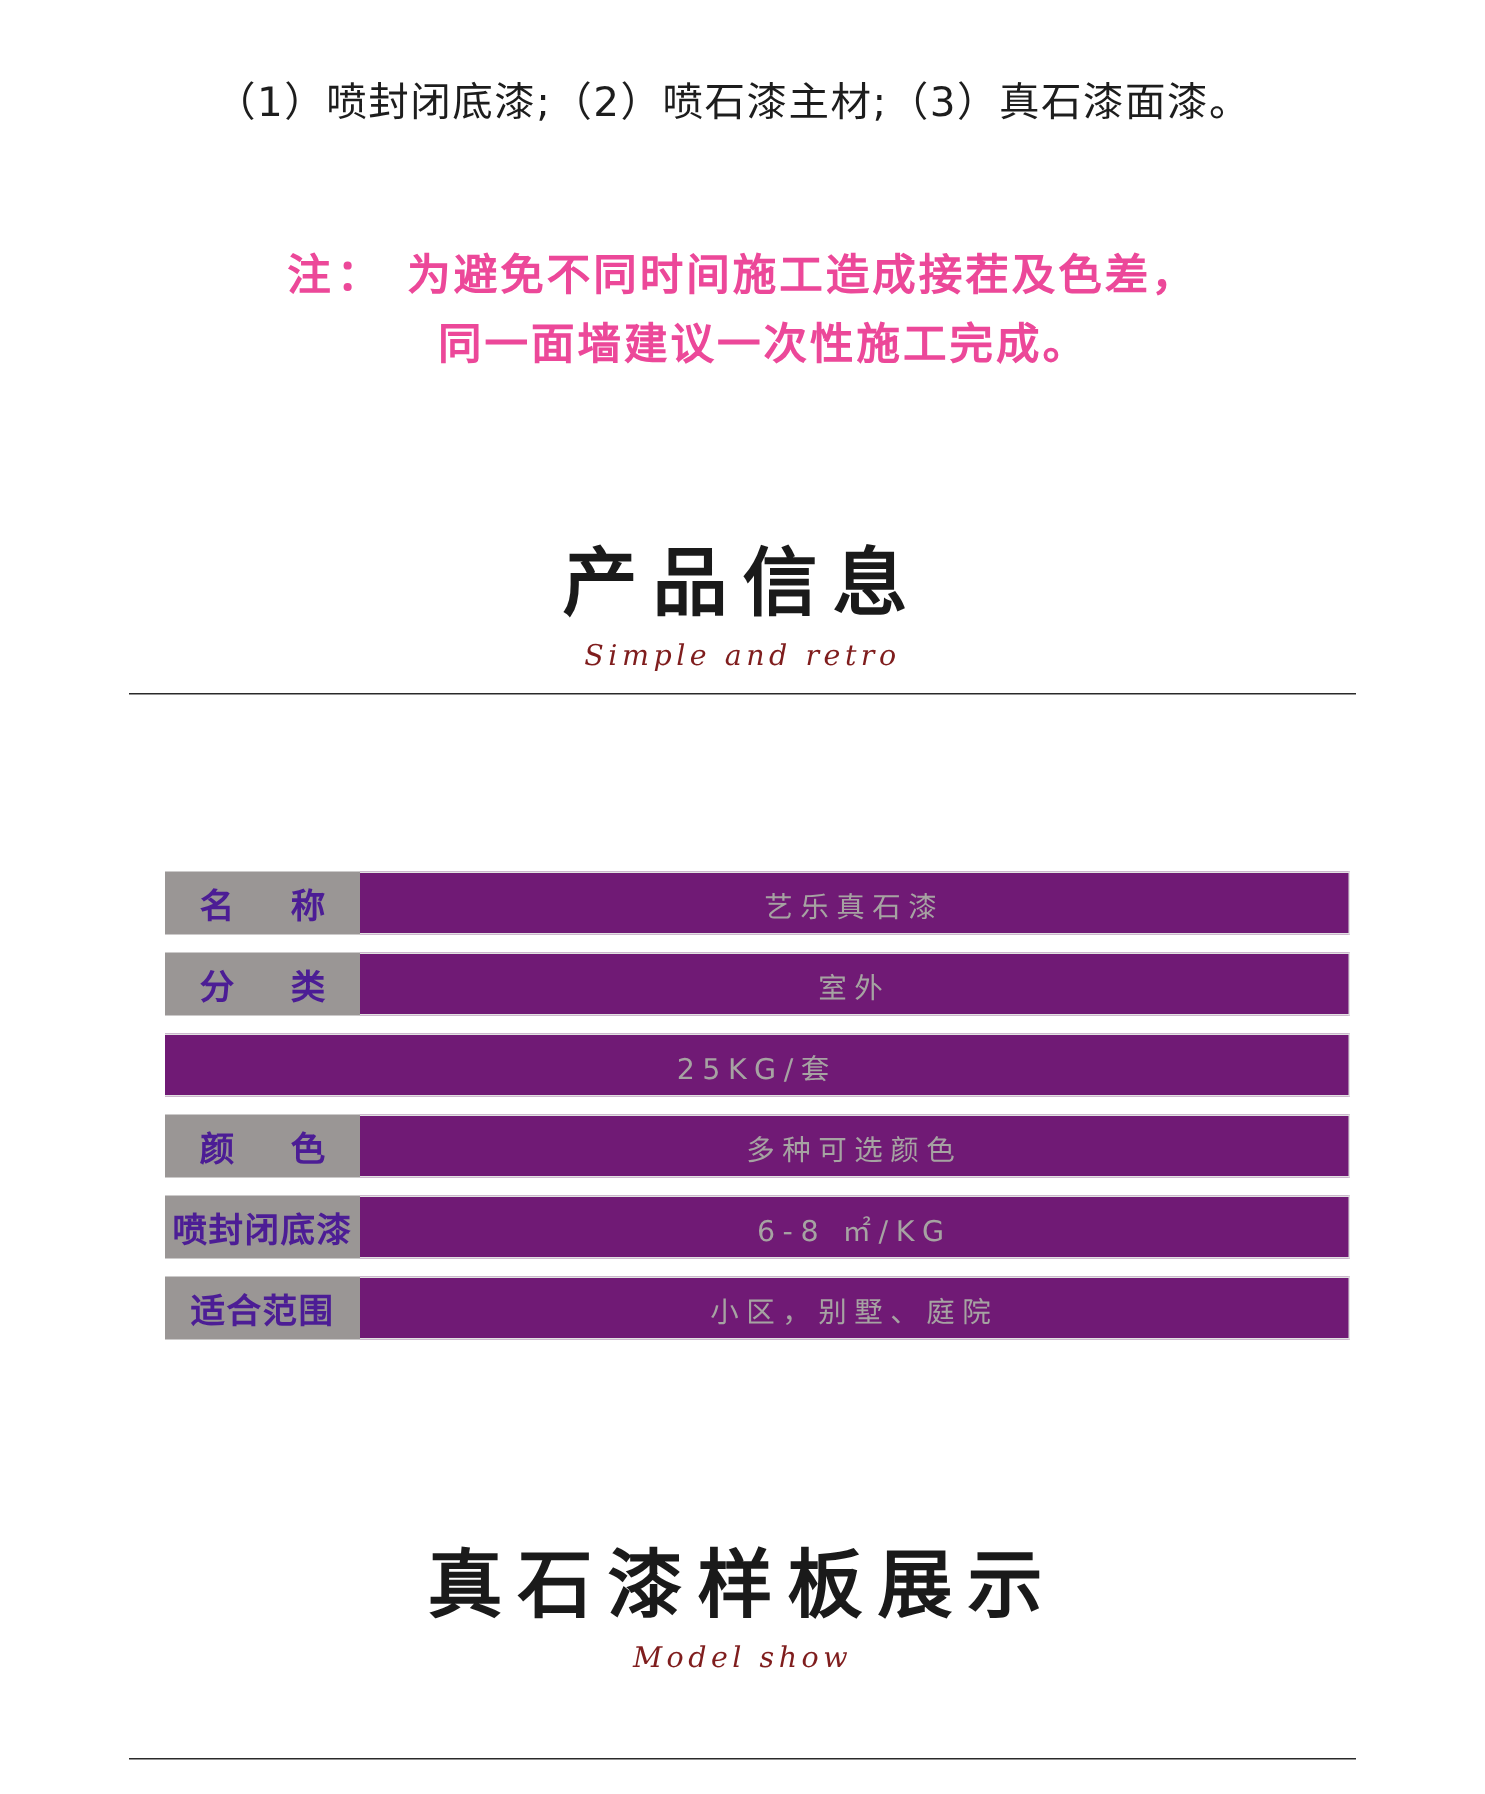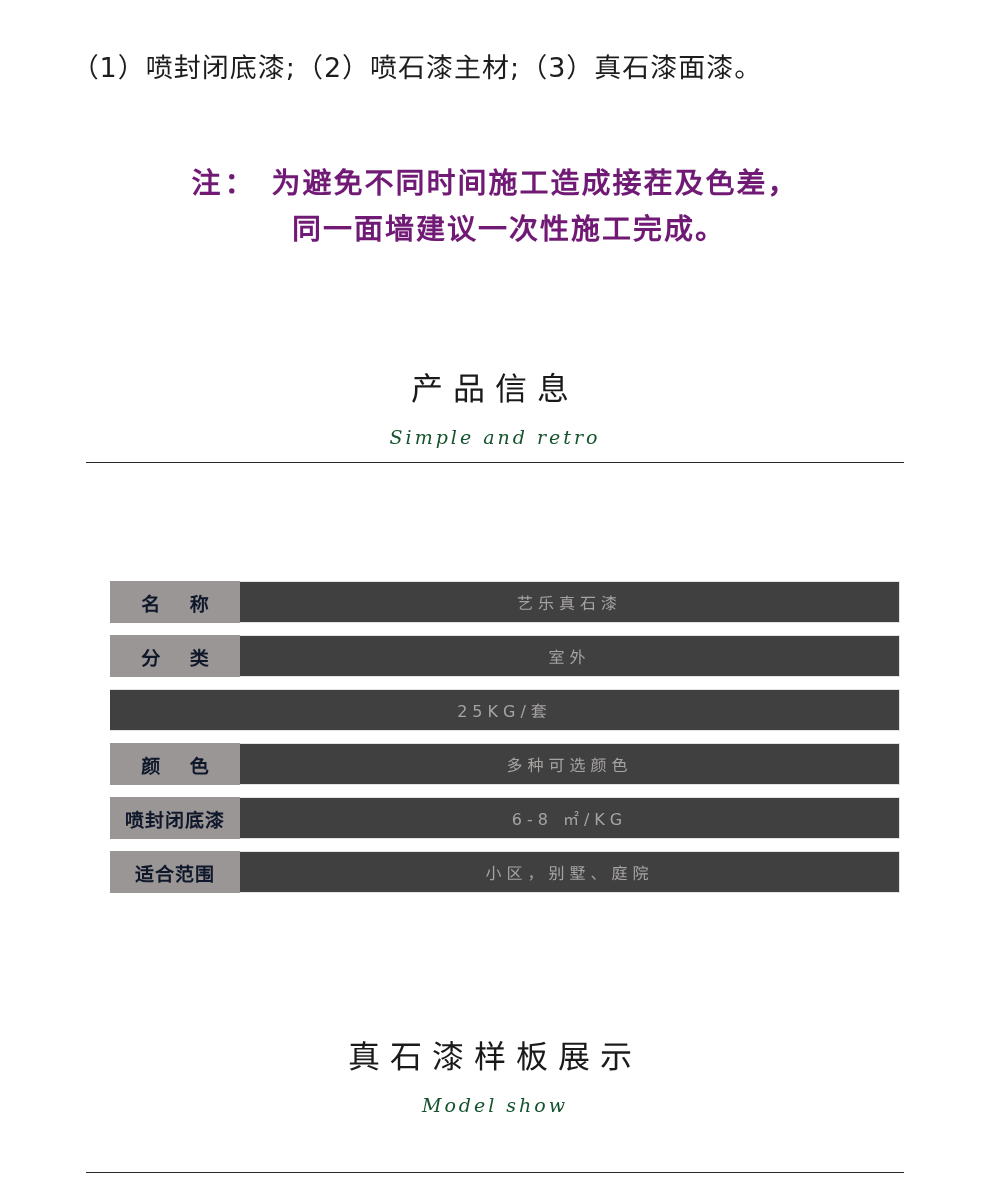--- a/index.html
+++ b/index.html
@@ -22,66 +22,66 @@
     position: relative;
     box-sizing: border-box;
   }
 
   
   .steps-line {
     position: absolute;
     top: 46px;
     left: 0;
     width: 834px;
-    text-align: center;
+    text-align: right;
     font-size: 27px;
     letter-spacing: 1px;
     color: #1d1d1d;
     font-family: "DejaVu Sans", "Liberation Sans", sans-serif;
     white-space: nowrap;
   }
 
   
   .note {
     position: absolute;
     top: 160px;
     left: 0;
     width: 990px;
     text-align: center;
-    color: #701a75;
+    color: #ec4899;
     font-weight: bold;
     font-size: 29px;
     line-height: 46px;
     letter-spacing: 2px;
     font-family: "DejaVu Sans", "Liberation Sans", sans-serif;
   }
   .note .note-line1 { display: block; }
   .note .note-line2 { display: block; padding-left: 28px; }
   .note .note-label { letter-spacing: 4px; margin-right: 14px; }
 
   
   .section-heading {
     position: absolute;
     left: 0;
     width: 990px;
     text-align: center;
   }
   .section-heading .cn {
-    font-size: 32px;
+    font-size: 50px;
     letter-spacing: 10px;
     color: #1a1a1a;
     font-family: "DejaVu Sans", "Liberation Sans", sans-serif;
-    font-weight: 400;
+    font-weight: 700;
     line-height: 62px;
   }
   .section-heading .en {
     margin-top: 6px;
     font-size: 19px;
     letter-spacing: 3px;
-    color: #14532d;
+    color: #7f1d1d;
     font-family: "DejaVu Serif", "Liberation Serif", serif;
     font-style: italic;
   }
   .section-heading .rule {
     margin: 14px auto 0 auto;
     width: 818px;
     height: 1px;
     background: #2a2a2a;
   }
 
@@ -100,38 +100,38 @@
     align-items: stretch;
     height: 42px;
     margin-bottom: 12px;
   }
   .info-row:last-child { margin-bottom: 0; justify-content: center; }
 
   .info-label {
     width: 130px;
     flex: 0 0 130px;
     background: #9a9695;
-    color: #0f172a;
-    font-size: 19px;
+    color: #4c1d95;
+    font-size: 23px;
     font-weight: bold;
     display: flex;
     align-items: center;
     justify-content: center;
     letter-spacing: 1px;
-    font-family: Liberation Sans, sans-serif;
+    font-family: Liberation Mono, monospace;
   }
   .info-label.spaced { letter-spacing: 12px; text-indent: 12px; }
 
   .info-value {
     flex: 1 1 auto;
     border: 1px solid #e2e2e2;
     border-left: none;
-    background: #404040;
+    background: #701a75;
     color: #a6a3a2;
-    font-size: 16px;
+    font-size: 19px;
     letter-spacing: 5px;
     display: flex;
     align-items: center;
     justify-content: center;
     font-family: "DejaVu Sans", "Liberation Sans", sans-serif;
     box-sizing: border-box;
   }
 
   
   .bottom-rule {

